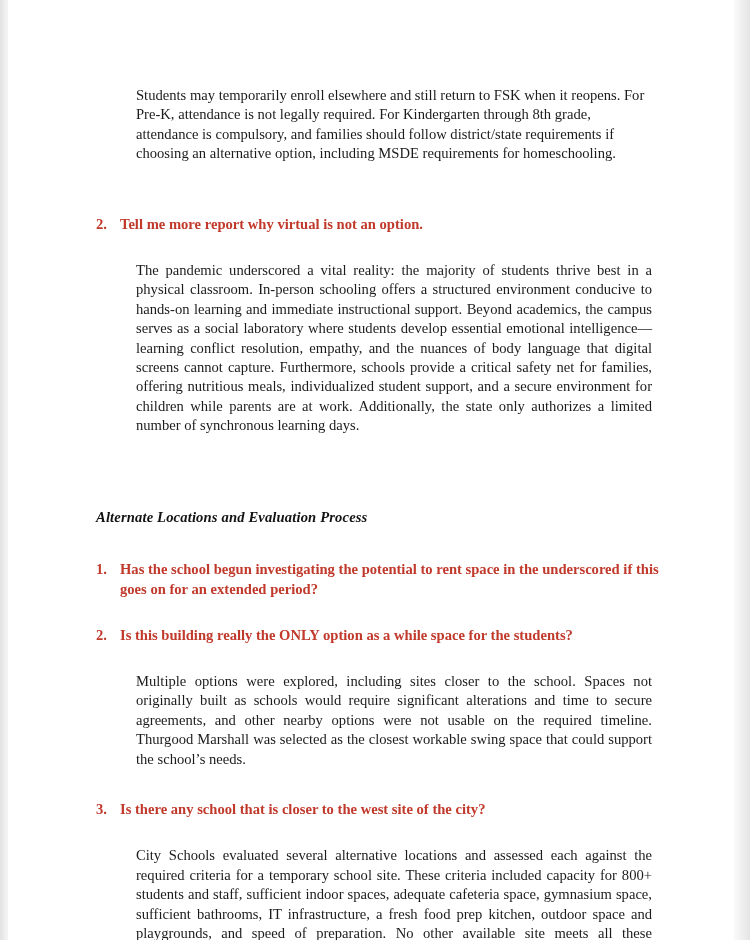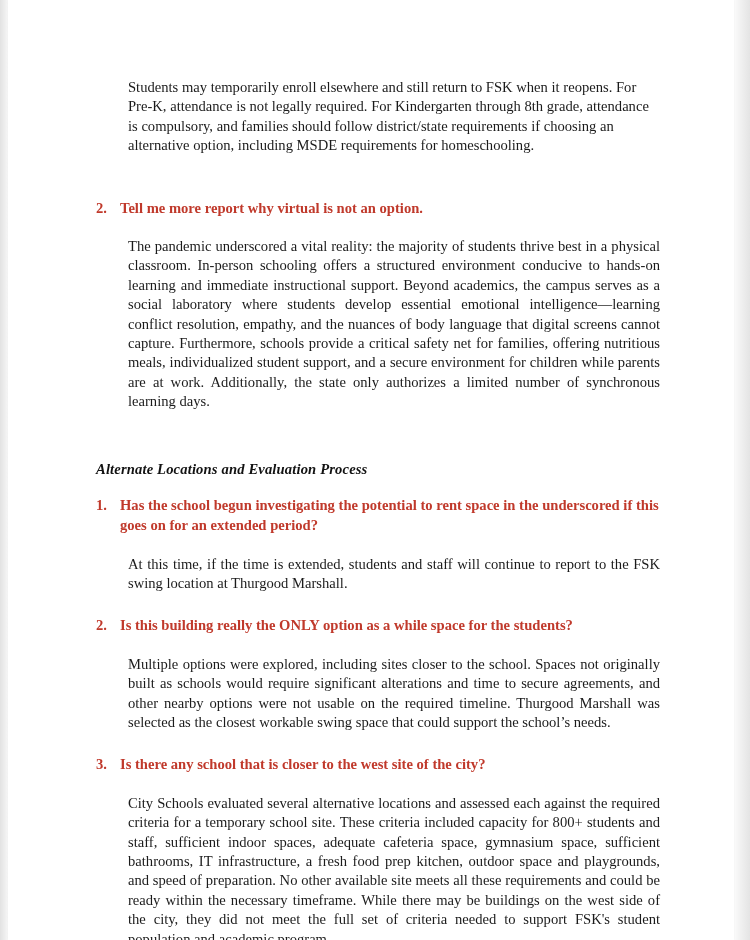--- a/index.html
+++ b/index.html
@@ -42,21 +42,21 @@
 
   .content {
     position: absolute;
     left: 112px;
     top: 70px;
     width: 548px;
   }
 
   
   .para {
-    margin: 8px;
+    margin: 16px;
     font-size: 14.6px;
     line-height: 19.4px;
     color: #1b1b1b;
     text-align: justify;
     text-justify: inter-word;
     hyphens: none;
   }
   .para.ragged {
     text-align: left;
   }
@@ -78,21 +78,21 @@
     width: 18px;
     text-align: left;
     color: #c0392b;
     font-weight: bold;
   }
   .qitem .qtext {
     display: block;
   }
 
   .section-heading {
-    margin: 0;
+    margin: 16px;
     margin-left: -24px;
     font-size: 14.6px;
     font-weight: bold;
     font-style: italic;
     color: #121212;
     line-height: 19px;
     letter-spacing: 0.15px;
   }
 
   
@@ -130,21 +130,20 @@
 
     <div class="gap-section"></div>
 
     <div class="qitem">
       <span class="qnum">1.</span>
       <span class="qtext">Has the school begun investigating the potential to rent space in the underscored if this goes on for an extended period?</span>
     </div>
 
     <div class="gap-after-head"></div>
 
-    <p class="para">At this time, if the time is extended, students and staff will continue to report to the FSK swing location at Thurgood Marshall.</p>
 
     <div class="gap-qspace"></div>
 
     <div class="qitem">
       <span class="qnum">2.</span>
       <span class="qtext">Is this building really the ONLY option as a while space for the students?</span>
     </div>
 
     <div class="gap-after-head"></div>
 

